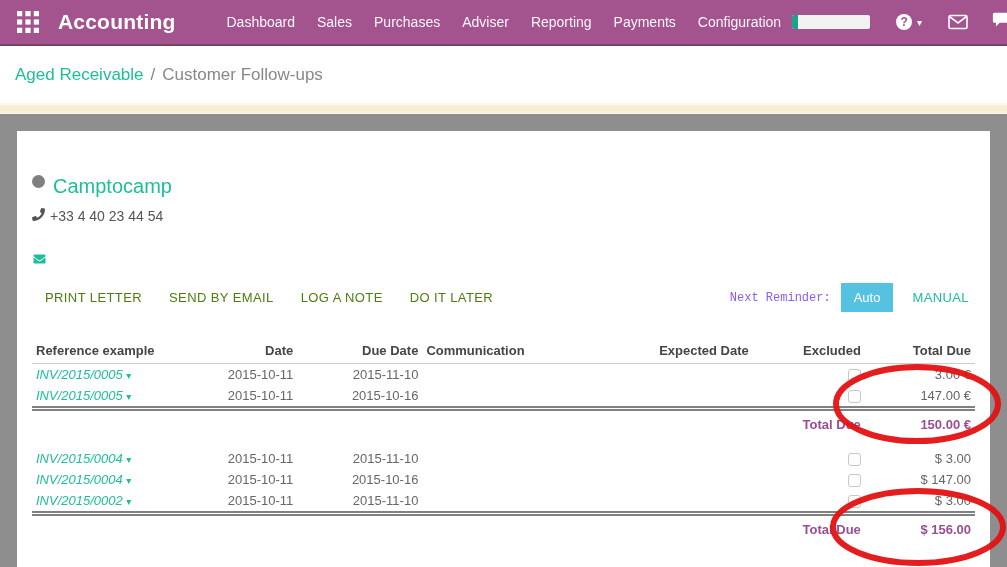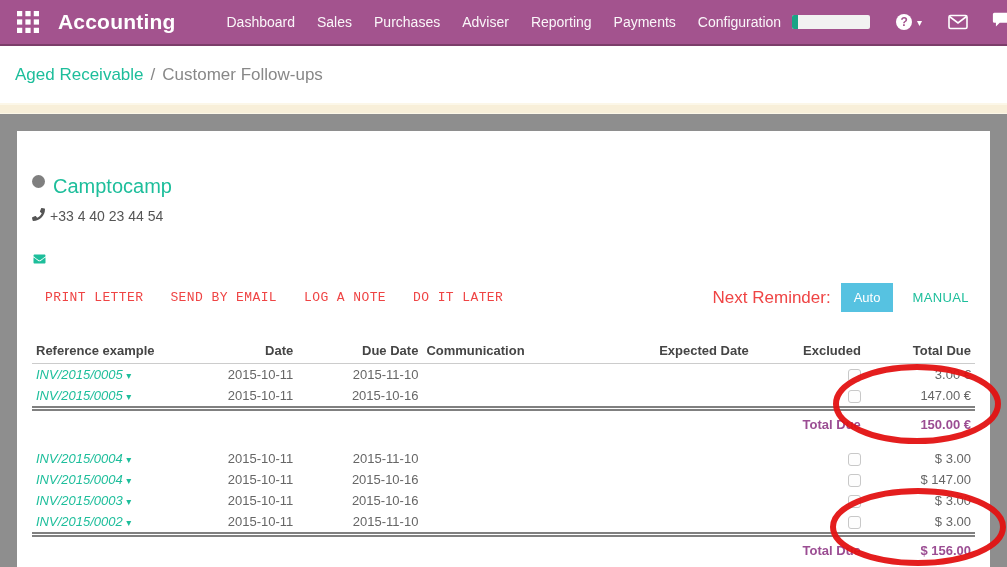--- a/index.html
+++ b/index.html
@@ -47,26 +47,26 @@
   .bullet { width:13px; height:13px; border-radius:50%; background:#7f7f7f; display:inline-block; }
   .cust-name { font-size:20px; color:#1dbe9b; margin-left:8px; }
 
   .phone-row { margin-top:10px; display:flex; align-items:center; color:#555; font-size:14px; }
   .phone-row svg { margin-right:5px; }
   .email-row { margin-top:28px; display:flex; align-items:center; font-size:14px; }
   .email-link { color:#1dbe9b; text-decoration:none; margin-left:5px; }
 
   .actions-row { margin-top:15px; display:flex; align-items:center; }
   .action-btn {
-    background:none; border:none; color:#ef4444; font-family:Liberation Mono, monospace;
+    background:none; border:none; color:#4d7c0f; font-family:Liberation Sans, sans-serif;
     font-size:13px; letter-spacing:.4px; cursor:pointer; padding:6px 0; margin-left:27px;
   }
   .action-btn:first-child { margin-left:13px; }
   .reminder { margin-left:auto; display:flex; align-items:center; }
-  .reminder-label { color:#ef4444; font-size:17px; }
+  .reminder-label { color:#8b5cf6; font-size:12px;font-family:Liberation Mono, monospace; }
   .auto-btn {
     background:#56c2e1; color:#fff; border:none; font-family:inherit; font-size:13px;
     padding:7px 13px; margin-left:10px; cursor:pointer;
   }
   .manual-btn {
     background:none; border:none; color:#1dbe9b; font-family:inherit; font-size:13px;
     letter-spacing:.4px; margin-left:13px; cursor:pointer;
   }
 
   
@@ -261,29 +261,20 @@
           <tr>
             <td class="al"><a class="ref-link"><span>INV/2015/0004</span> <span class="ref-caret">▾</span></a></td>
             <td class="ar">2015-10-11</td>
             <td class="ar">2015-10-16</td>
             <td class="al"></td>
             <td class="ar"></td>
             <td class="ar"><input type="checkbox" style=""></td>
             <td class="ar">$ 147.00</td>
           </tr>
           <tr>
-            <td class="al"><a class="ref-link"><span>INV/2015/0003</span> <span class="ref-caret">▾</span></a></td>
-            <td class="ar">2015-10-11</td>
-            <td class="ar">2015-10-16</td>
-            <td class="al"></td>
-            <td class="ar"></td>
-            <td class="ar"><input type="checkbox" style=""></td>
-            <td class="ar">$ 3.00</td>
-          </tr>
-          <tr>
             <td class="al"><a class="ref-link"><span>INV/2015/0002</span> <span class="ref-caret">▾</span></a></td>
             <td class="ar">2015-10-11</td>
             <td class="ar">2015-11-10</td>
             <td class="al"></td>
             <td class="ar"></td>
             <td class="ar"><input type="checkbox" style=""></td>
             <td class="ar">$ 3.00</td>
           </tr>
           <tr class="total-row">
             <td class="ar" colspan="6">Total Due</td>

